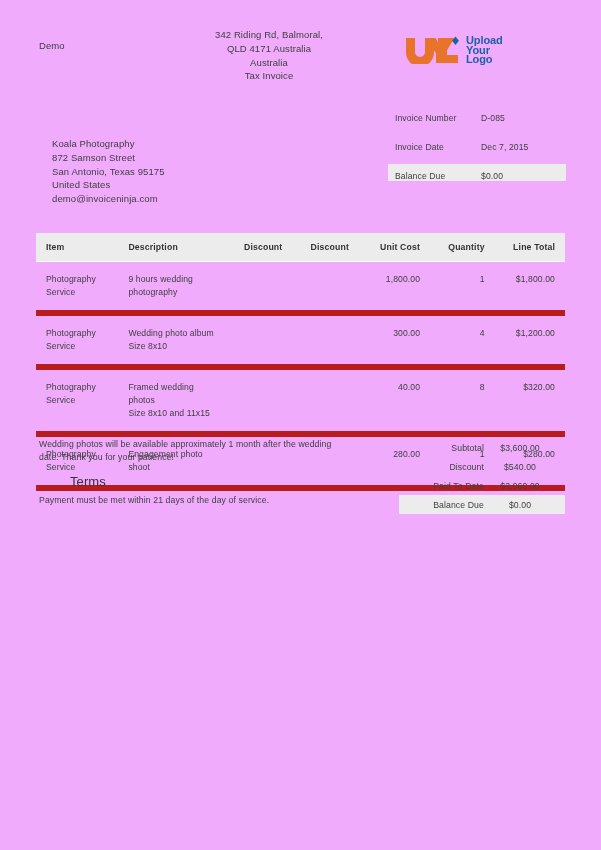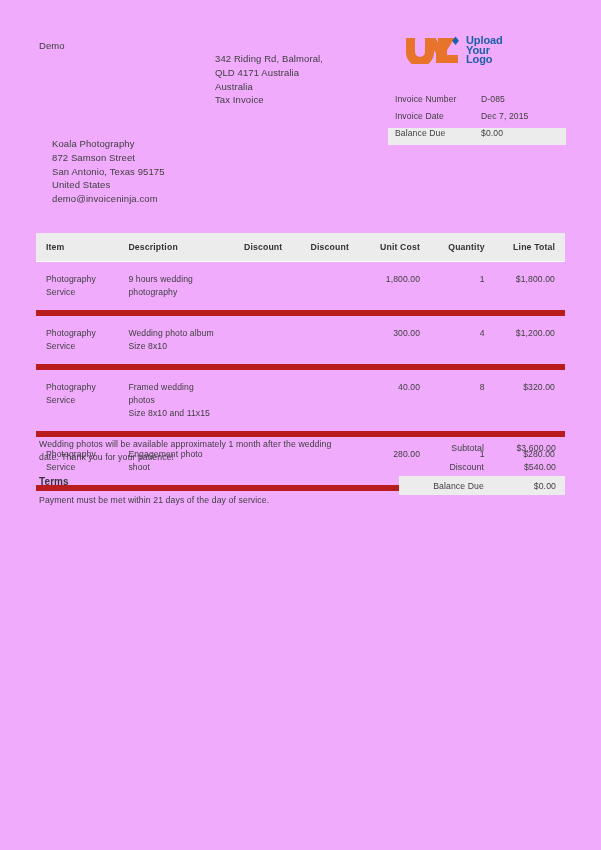--- a/index.html
+++ b/index.html
@@ -29,25 +29,26 @@
   }
   .company-name {
     position: absolute;
     left: 39px; top: 40px;
     font-size: 9.5px;
     color: #404040;
     letter-spacing: .1px;
   }
   .company-address {
     position: absolute;
-    left: 215px; top: 52px;
+    left: 215px; top: 28px;
     font-size: 9.5px;
     line-height: 13.8px;
     color: #404040;
     letter-spacing: .1px;
+    text-align: center;
   }
   .company-address div { white-space: nowrap; }
 
   
   .logo-block {
     position: absolute;
     left: 404px; top: 36px;
     display: flex;
     align-items: center;
     gap: 4px;
@@ -65,24 +66,25 @@
   
   .meta {
     position: absolute;
     left: 388px; top: 94px;
     width: 178px;
     font-size: 8.6px;
     color: #404040;
   }
   .meta-row {
     display: flex;
-    align-items: flex-start;
+    align-items: flex-end;
     height: 17px;
     padding: 0 6px 0 7px;
     box-sizing: border-box;
+    margin-top: 12px;
   }
   .meta-row.highlight { background: #ececec; }
   .meta-label { width: 86px; letter-spacing: .1px; }
   .meta-value { letter-spacing: .1px; }
 
   
   .client {
     position: absolute;
     left: 52px; top: 137px;
     font-size: 9.5px;
@@ -134,23 +136,24 @@
     position: absolute;
     left: 39px; top: 438px;
     width: 300px;
     font-size: 8.7px;
     line-height: 12.6px;
     color: #404040;
     letter-spacing: .1px;
   }
   .terms-title {
     margin-top: 13px;
-    font-weight: bold;
-    font-size: 10px;
+    font-weight: normal;
+    font-size: 13px;
     color: #333333;
+    margin-left: 31px;
   }
   .terms-body { margin-top: 5px; }
 
   
   .totals {
     position: absolute;
     left: 399px; top: 438px;
     width: 166px;
     font-size: 8.7px;
     color: #404040;
@@ -160,21 +163,21 @@
     align-items: center;
     justify-content: flex-end;
     height: 19px;
     padding-right: 9px;
     box-sizing: border-box;
   }
   .total-row.highlight { background: #ececec; }
   .total-label { letter-spacing: .1px; }
   .total-value {
     width: 72px;
-    text-align: right;
+    text-align: center;
     letter-spacing: .1px;
   }
 </style>
 </head>
 <body>
 
 <div class="page">
 
   <div class="header">
 
@@ -289,19 +292,23 @@
 
   <div class="totals">
     <div class="total-row">
       <span class="total-label">Subtotal</span>
       <span class="total-value">$3,600.00</span>
     </div>
     <div class="total-row">
       <span class="total-label">Discount</span>
       <span class="total-value">$540.00</span>
     </div>
+    <div class="total-row">
+      <span class="total-label">Paid To Date</span>
+      <span class="total-value">$3,060.00</span>
+    </div>
     <div class="total-row highlight">
       <span class="total-label">Balance Due</span>
       <span class="total-value">$0.00</span>
     </div>
   </div>
 
 </div>
 
 </body></html>

